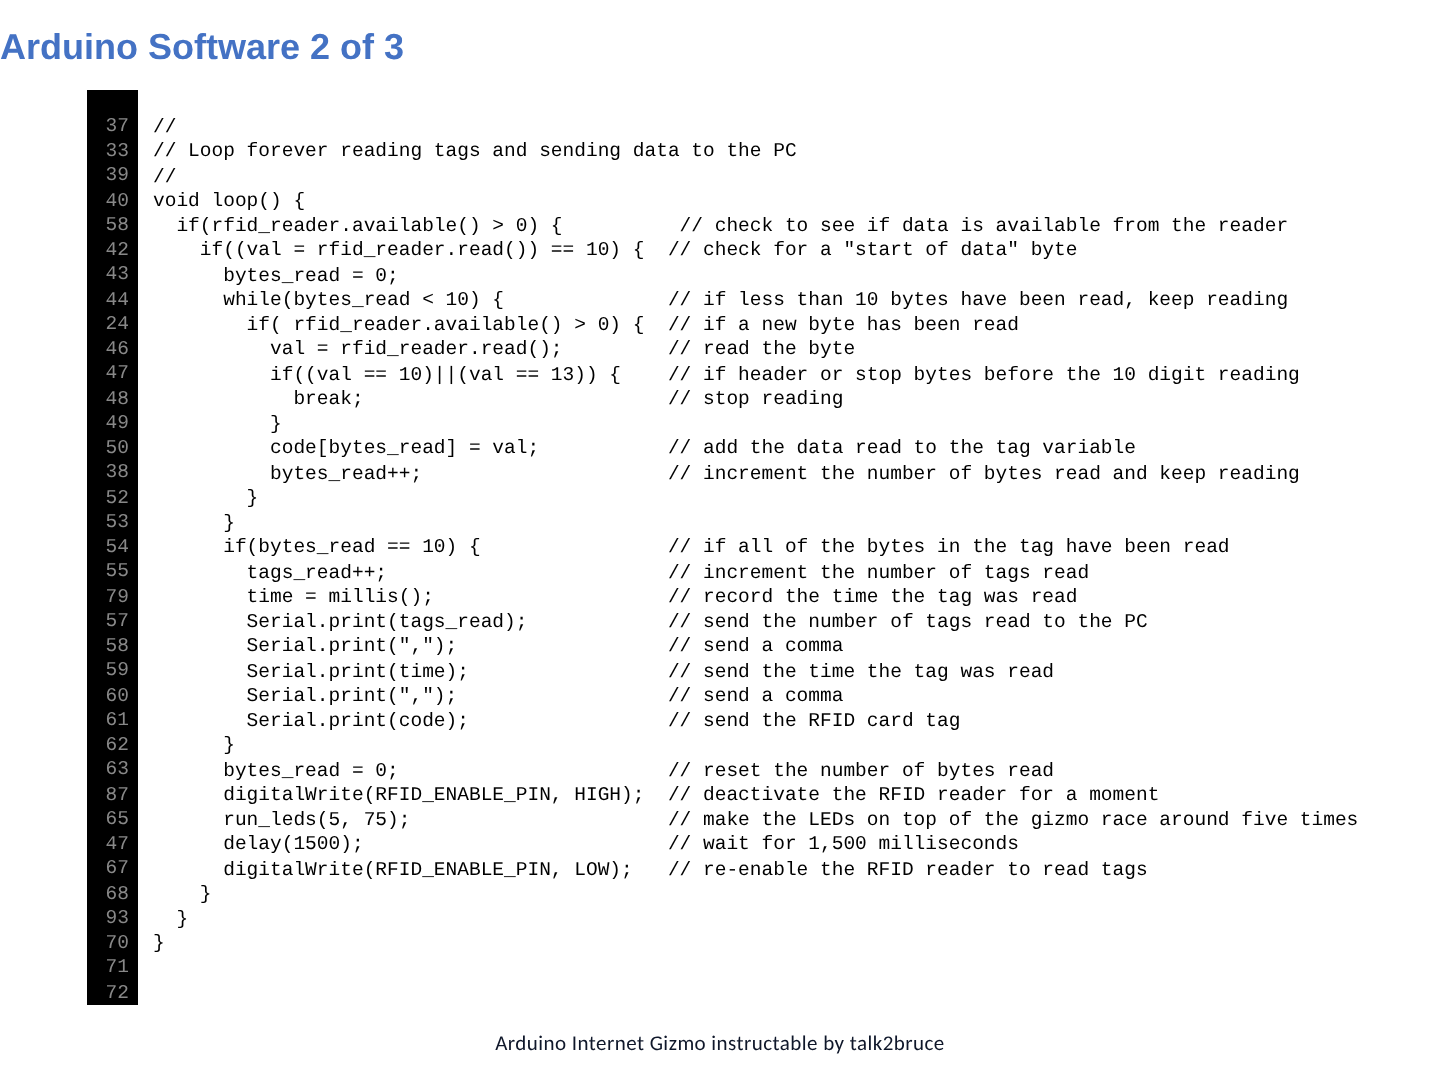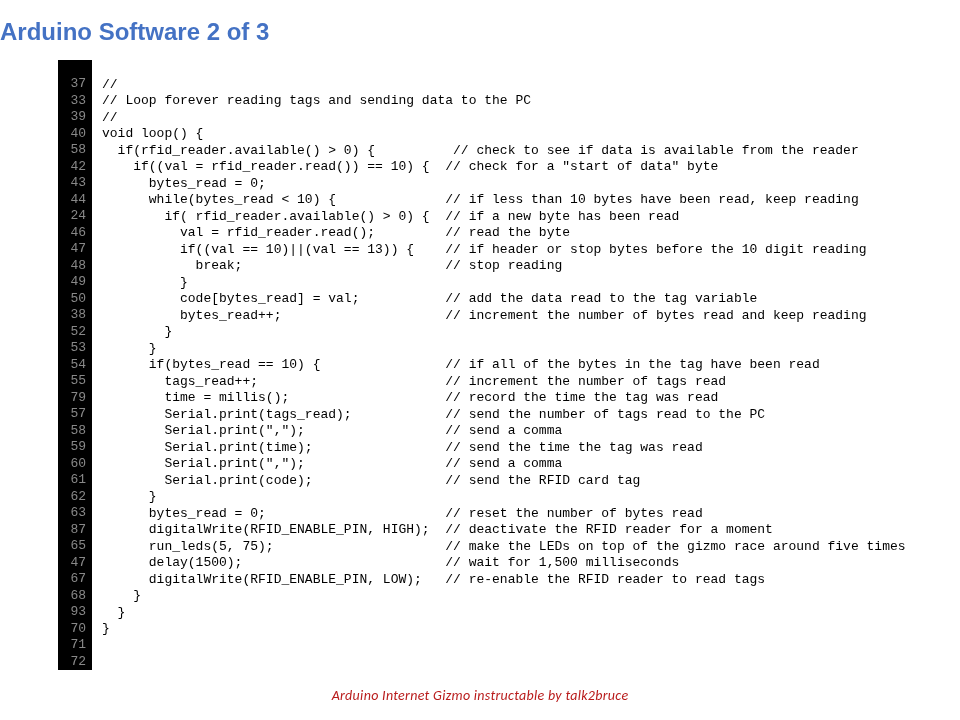--- a/index.html
+++ b/index.html
@@ -41,23 +41,22 @@
     flex: 1;
   }
   .code div { height: 16.5px; }
   .footer {
     position: absolute;
     bottom: 16px;
     width: 100%;
     text-align: center;
     font-family: Calibri, Arial, sans-serif;
     font-size: 14px;
-    color: #b91c1c;
+    color: #0f172a;
     letter-spacing: 0.3px;
-    font-style: italic;
   }
 </style>
 </head>
 <body>
 
 <div class="title">Arduino Software 2 of 3</div>
 
 <div class="code-container">
   <div class="gutter" id="gutter">
       <div>37</div>

